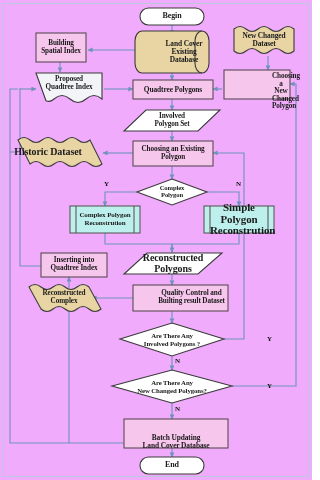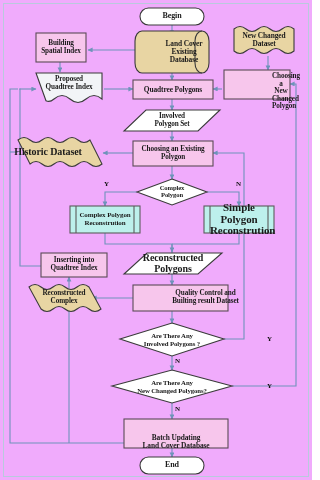--- a/index.html
+++ b/index.html
@@ -216,21 +216,21 @@
   <div class="node" style="left:138px;top:253px;width:70px;height:21px;font-size:10px;white-space:pre-line;">
     <span class="txt">Reconstructed
 Polygons</span>
   </div>
 
   <div class="node" style="left:31px;top:288px;width:66px;height:20px;font-size:7.2px;white-space:pre-line;">
     <span class="txt">Reconstructed
 Complex</span>
   </div>
 
-  <div class="node" style="left:146px;top:285px;width:119px;height:26px;font-size:7.2px;white-space:pre-line;">
+  <div class="node" style="left:132px;top:285px;width:119px;height:26px;font-size:7.2px;white-space:pre-line;">
     <span class="txt">Quality Control and
 Builting result Dataset</span>
   </div>
 
   <div class="node" style="left:124px;top:330px;width:96px;height:19px;font-size:6.8px;white-space:pre-line;">
     <span class="txt">Are There Any
 Involved  Polygons ?</span>
   </div>
 
   <div class="node" style="left:116px;top:377px;width:112px;height:19px;font-size:6.8px;white-space:pre-line;">

